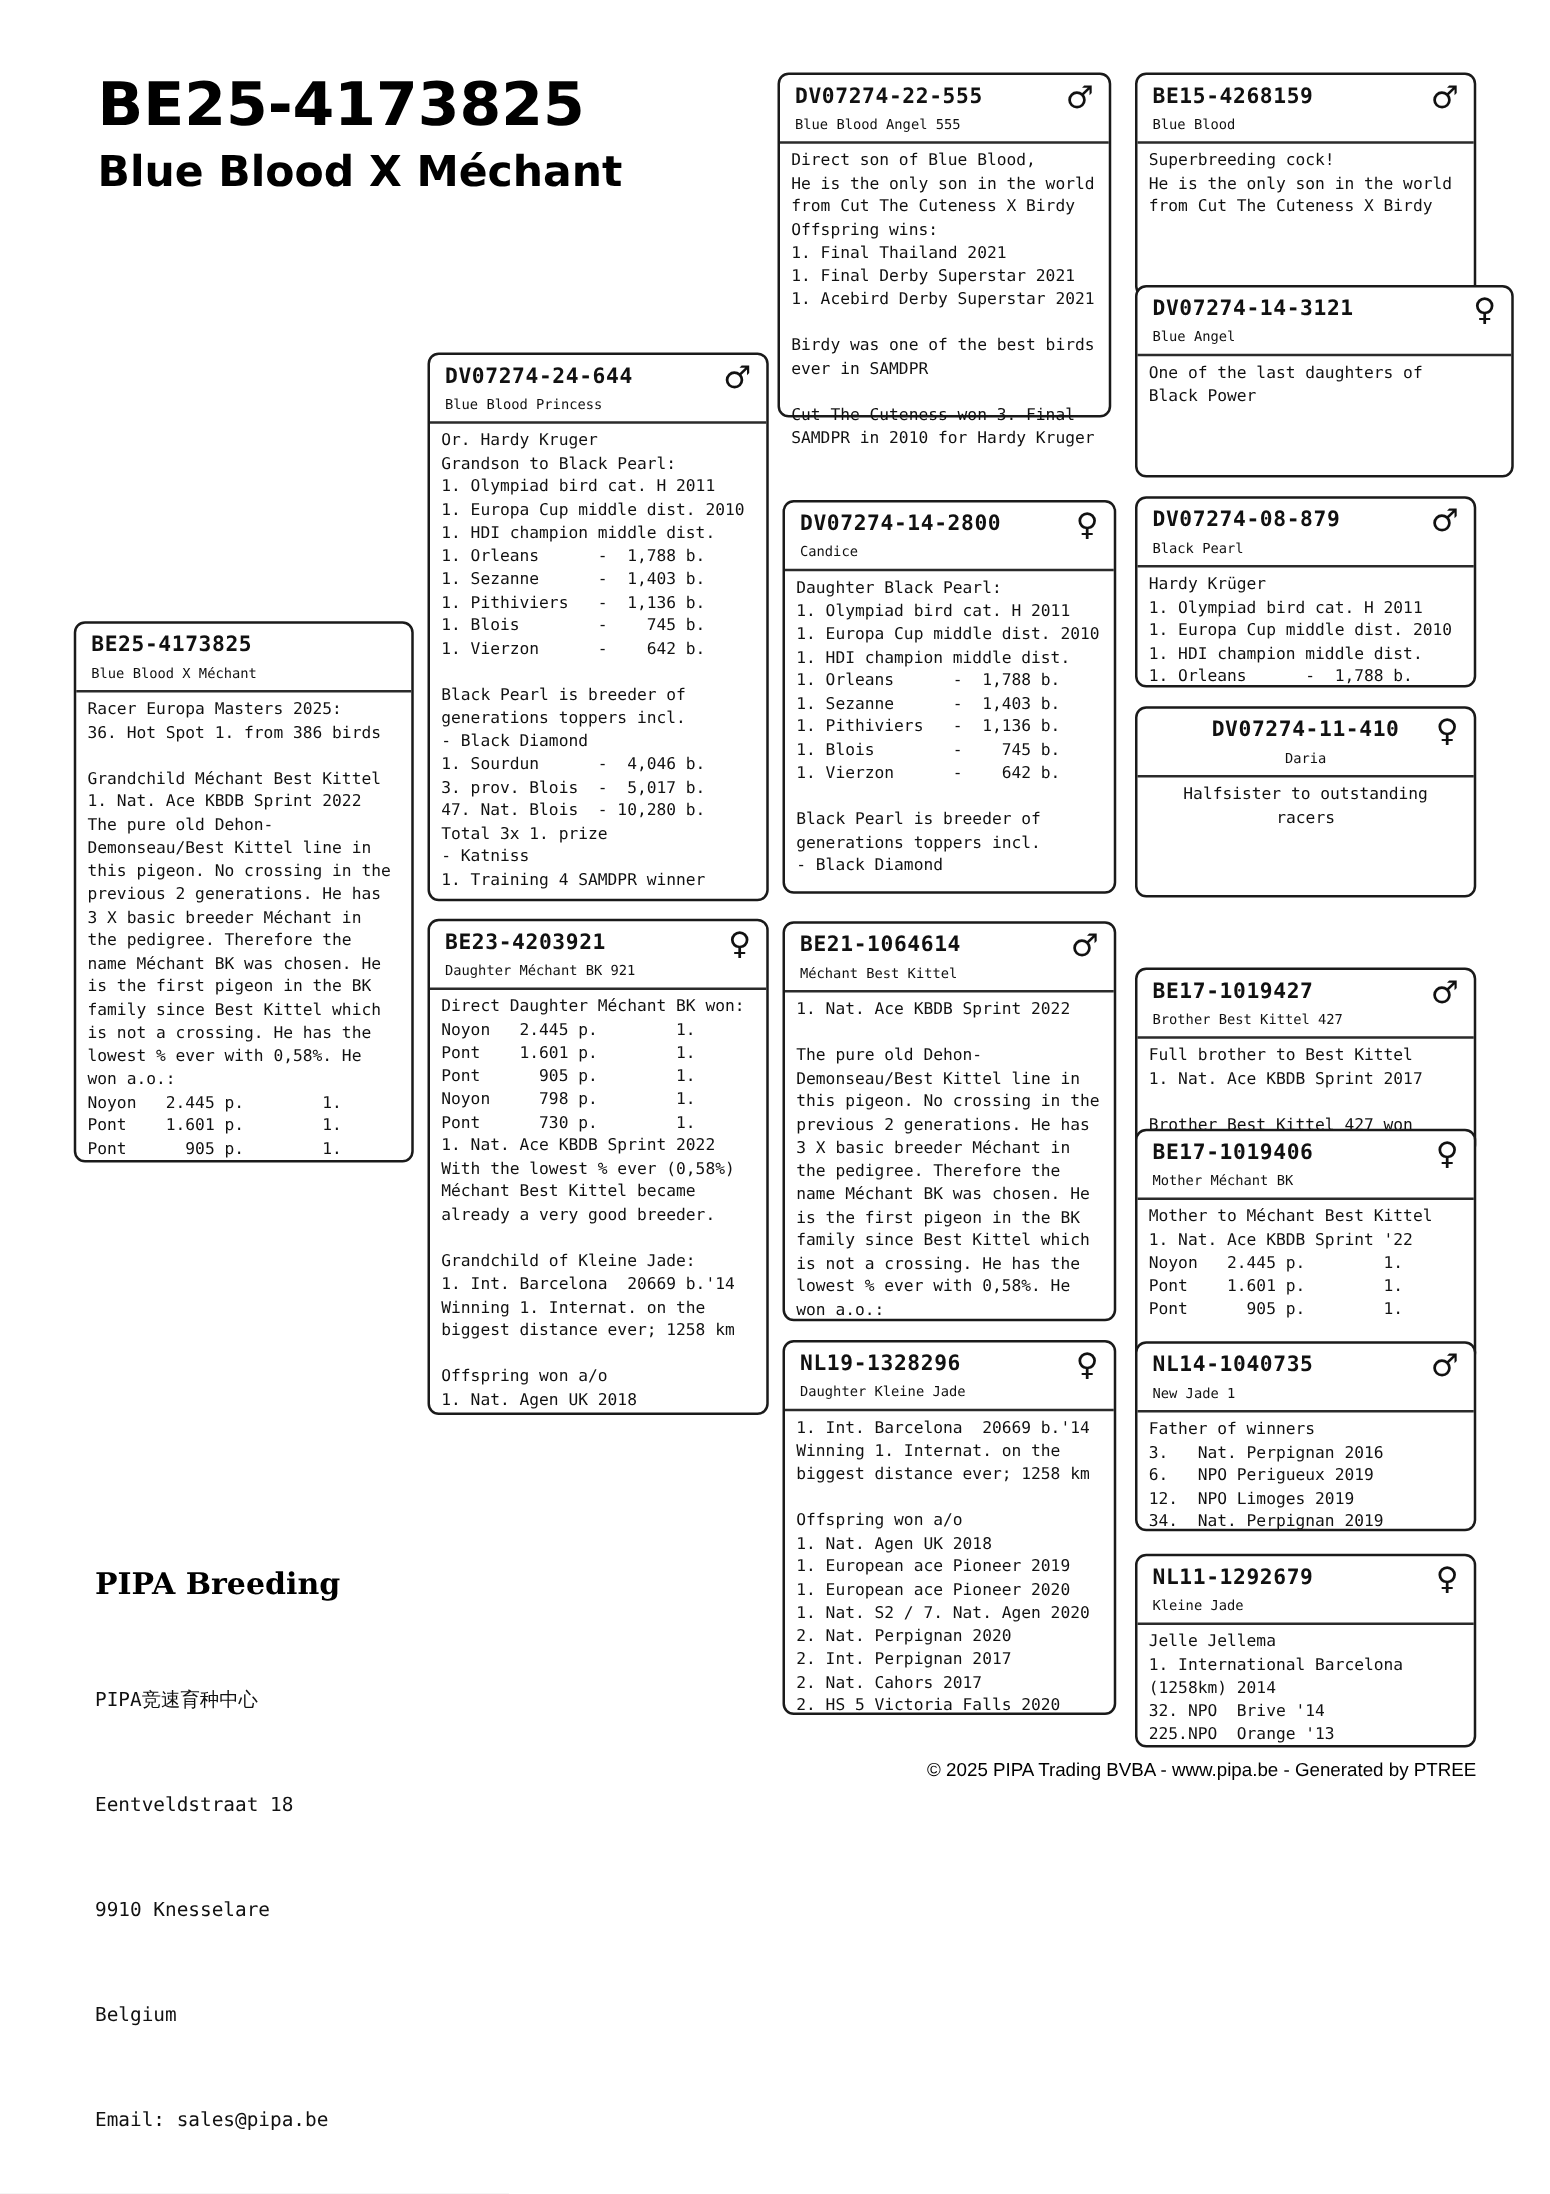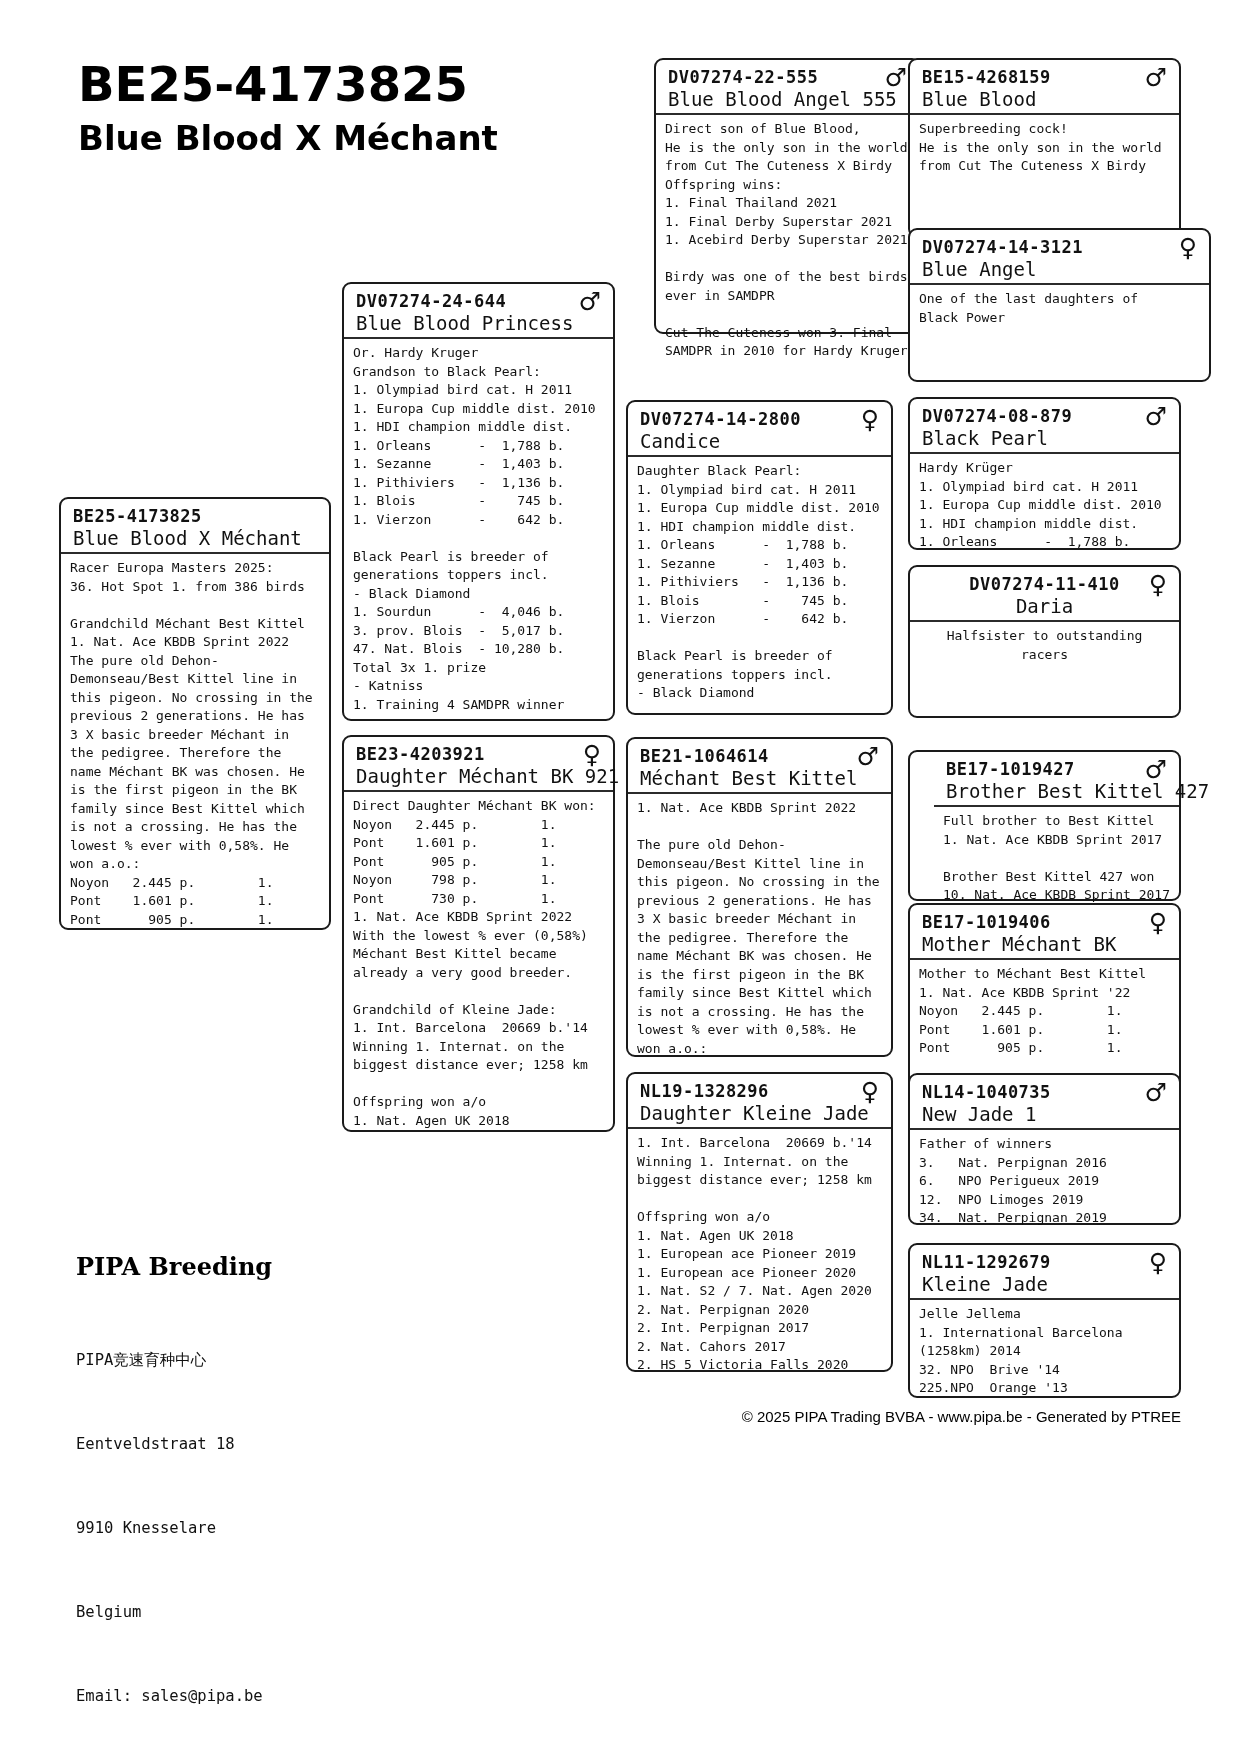--- a/index.html
+++ b/index.html
@@ -8,36 +8,36 @@
   
   .title-block{position:absolute;left:78px;top:58px;}
   .title-block h1{margin:0;font-family:"DejaVu Sans",sans-serif;font-weight:700;
                   font-size:48px;line-height:52px;color:#000;}
   .title-block h2{margin:10px 0 0 0;font-family:"DejaVu Sans",sans-serif;font-weight:700;
                   font-size:34px;line-height:36px;color:#000;}
   
   .box{position:absolute;border:2px solid #1a1a1a;border-radius:9px;background:#fff;box-sizing:border-box;}
   .box-header{position:relative;padding:7px 12px 5px 12px;border-bottom:2px solid #2b2b2b;}
   .ring{font-weight:700;font-size:17px;line-height:21px;letter-spacing:.5px;white-space:pre;}
-  .bird-name{font-size:19px;line-height:17px;margin-top:3px;white-space:pre;}
+  .bird-name{font-size:11px;line-height:17px;margin-top:3px;white-space:pre;}
   .sex{position:absolute;top:4px;right:12px;font-family:"DejaVu Sans",sans-serif;
        font-weight:700;font-size:25px;line-height:28px;}
   .box-body{padding:5px 9px;font-size:13px;line-height:18.5px;white-space:pre;}
   #box-subject{left:59px;top:497px;width:272px;height:433px;}
   #box-sire{left:342px;top:282px;width:273px;height:439px;}
   #box-dam{left:342px;top:735px;width:273px;height:397px;}
-  #box-pgs{left:654px;top:58px;width:267px;height:276px;}
+  #box-pgs{left:622px;top:58px;width:267px;height:276px;}
   #box-pgd{left:626px;top:400px;width:267px;height:315px;}
   #box-mgs{left:626px;top:737px;width:267px;height:320px;}
   #box-mgd{left:626px;top:1072px;width:267px;height:300px;}
   #box-ggp1{left:908px;top:58px;width:273px;height:180px;}
   #box-ggp2{left:908px;top:228px;width:303px;height:154px;}
   #box-ggp3{left:908px;top:397px;width:273px;height:153px;}
   #box-ggp4{left:908px;top:565px;width:273px;height:153px;text-align:center;}
-  #box-ggp5{left:908px;top:750px;width:273px;height:151px;padding-left:24px;}
+  #box-ggp5{left:908px;top:774px;width:273px;height:151px;}
   #box-ggp6{left:908px;top:903px;width:273px;height:188px;}
   #box-ggp7{left:908px;top:1073px;width:273px;height:152px;}
   #box-ggp8{left:908px;top:1243px;width:273px;height:155px;}
   
   .footer{position:absolute;left:76px;top:1252px;}
   .brand{font-family:"DejaVu Serif",serif;font-weight:700;font-size:24px;line-height:30px;color:#000;}
   .addr{margin-top:8px;font-size:15.5px;line-height:28px;white-space:pre;}
   .copyright{position:absolute;right:59px;top:1408px;font-family:"Liberation Sans",sans-serif;
              font-size:15px;color:#000;}
 </style>

